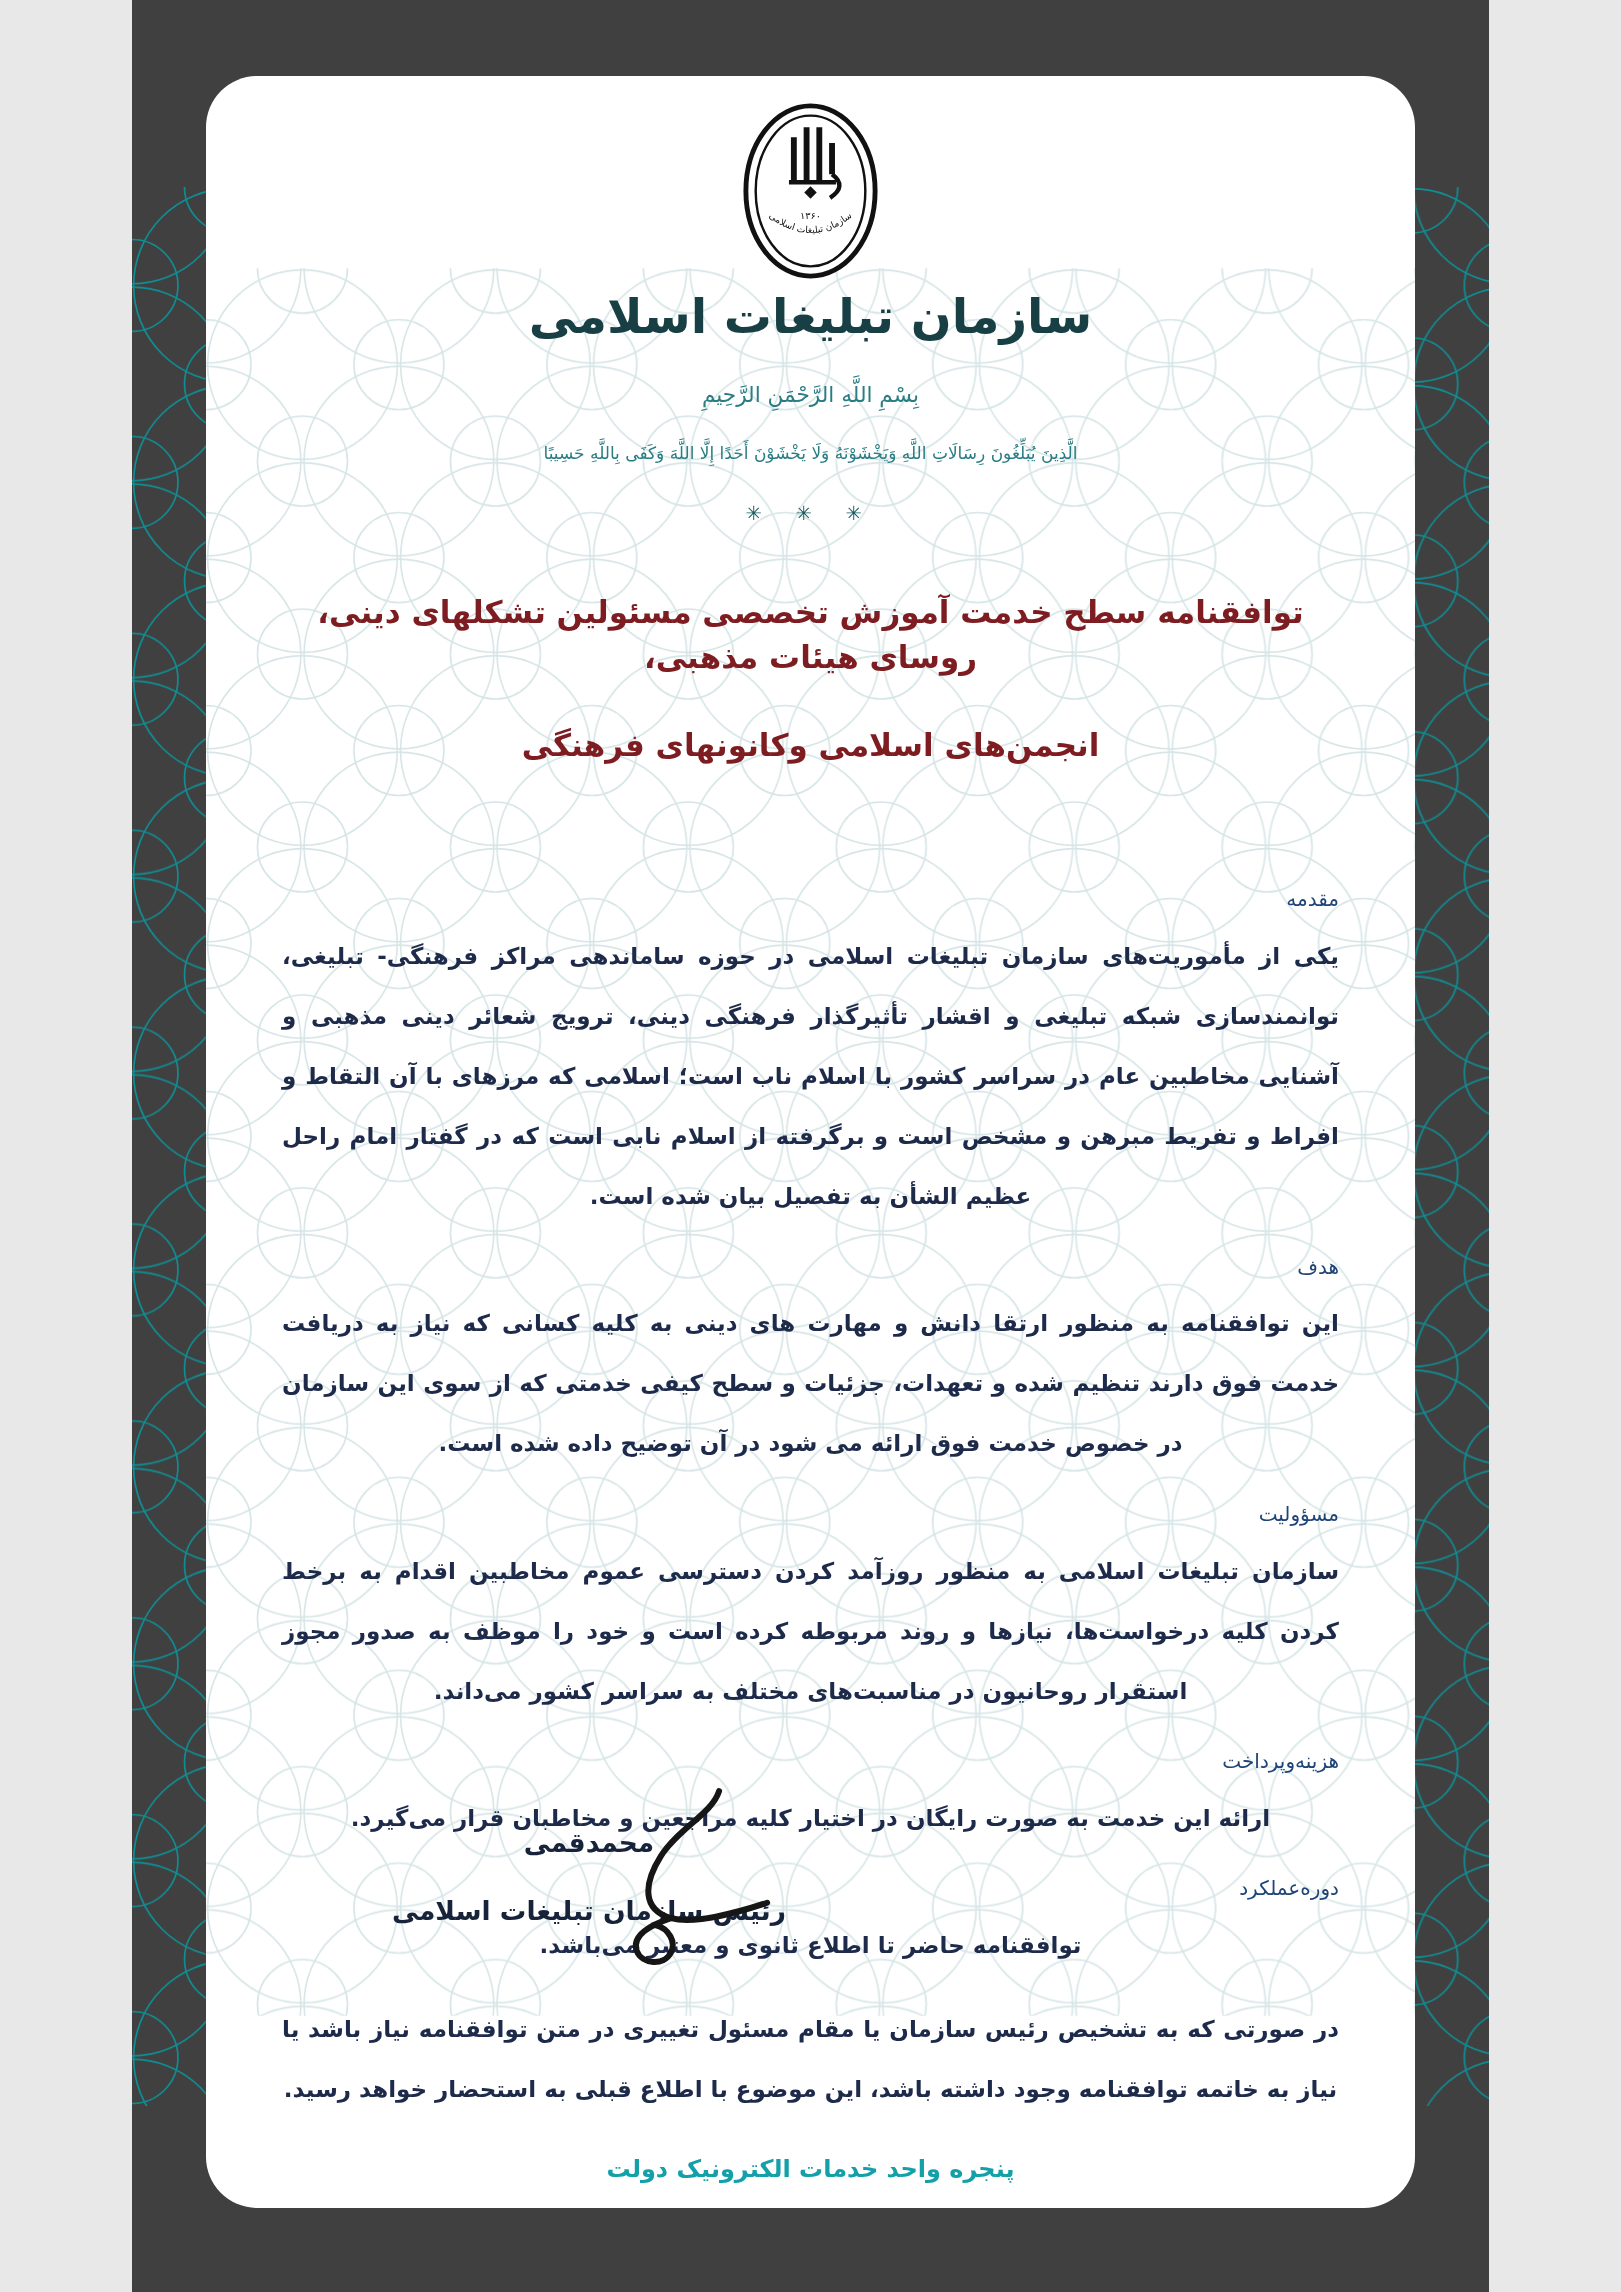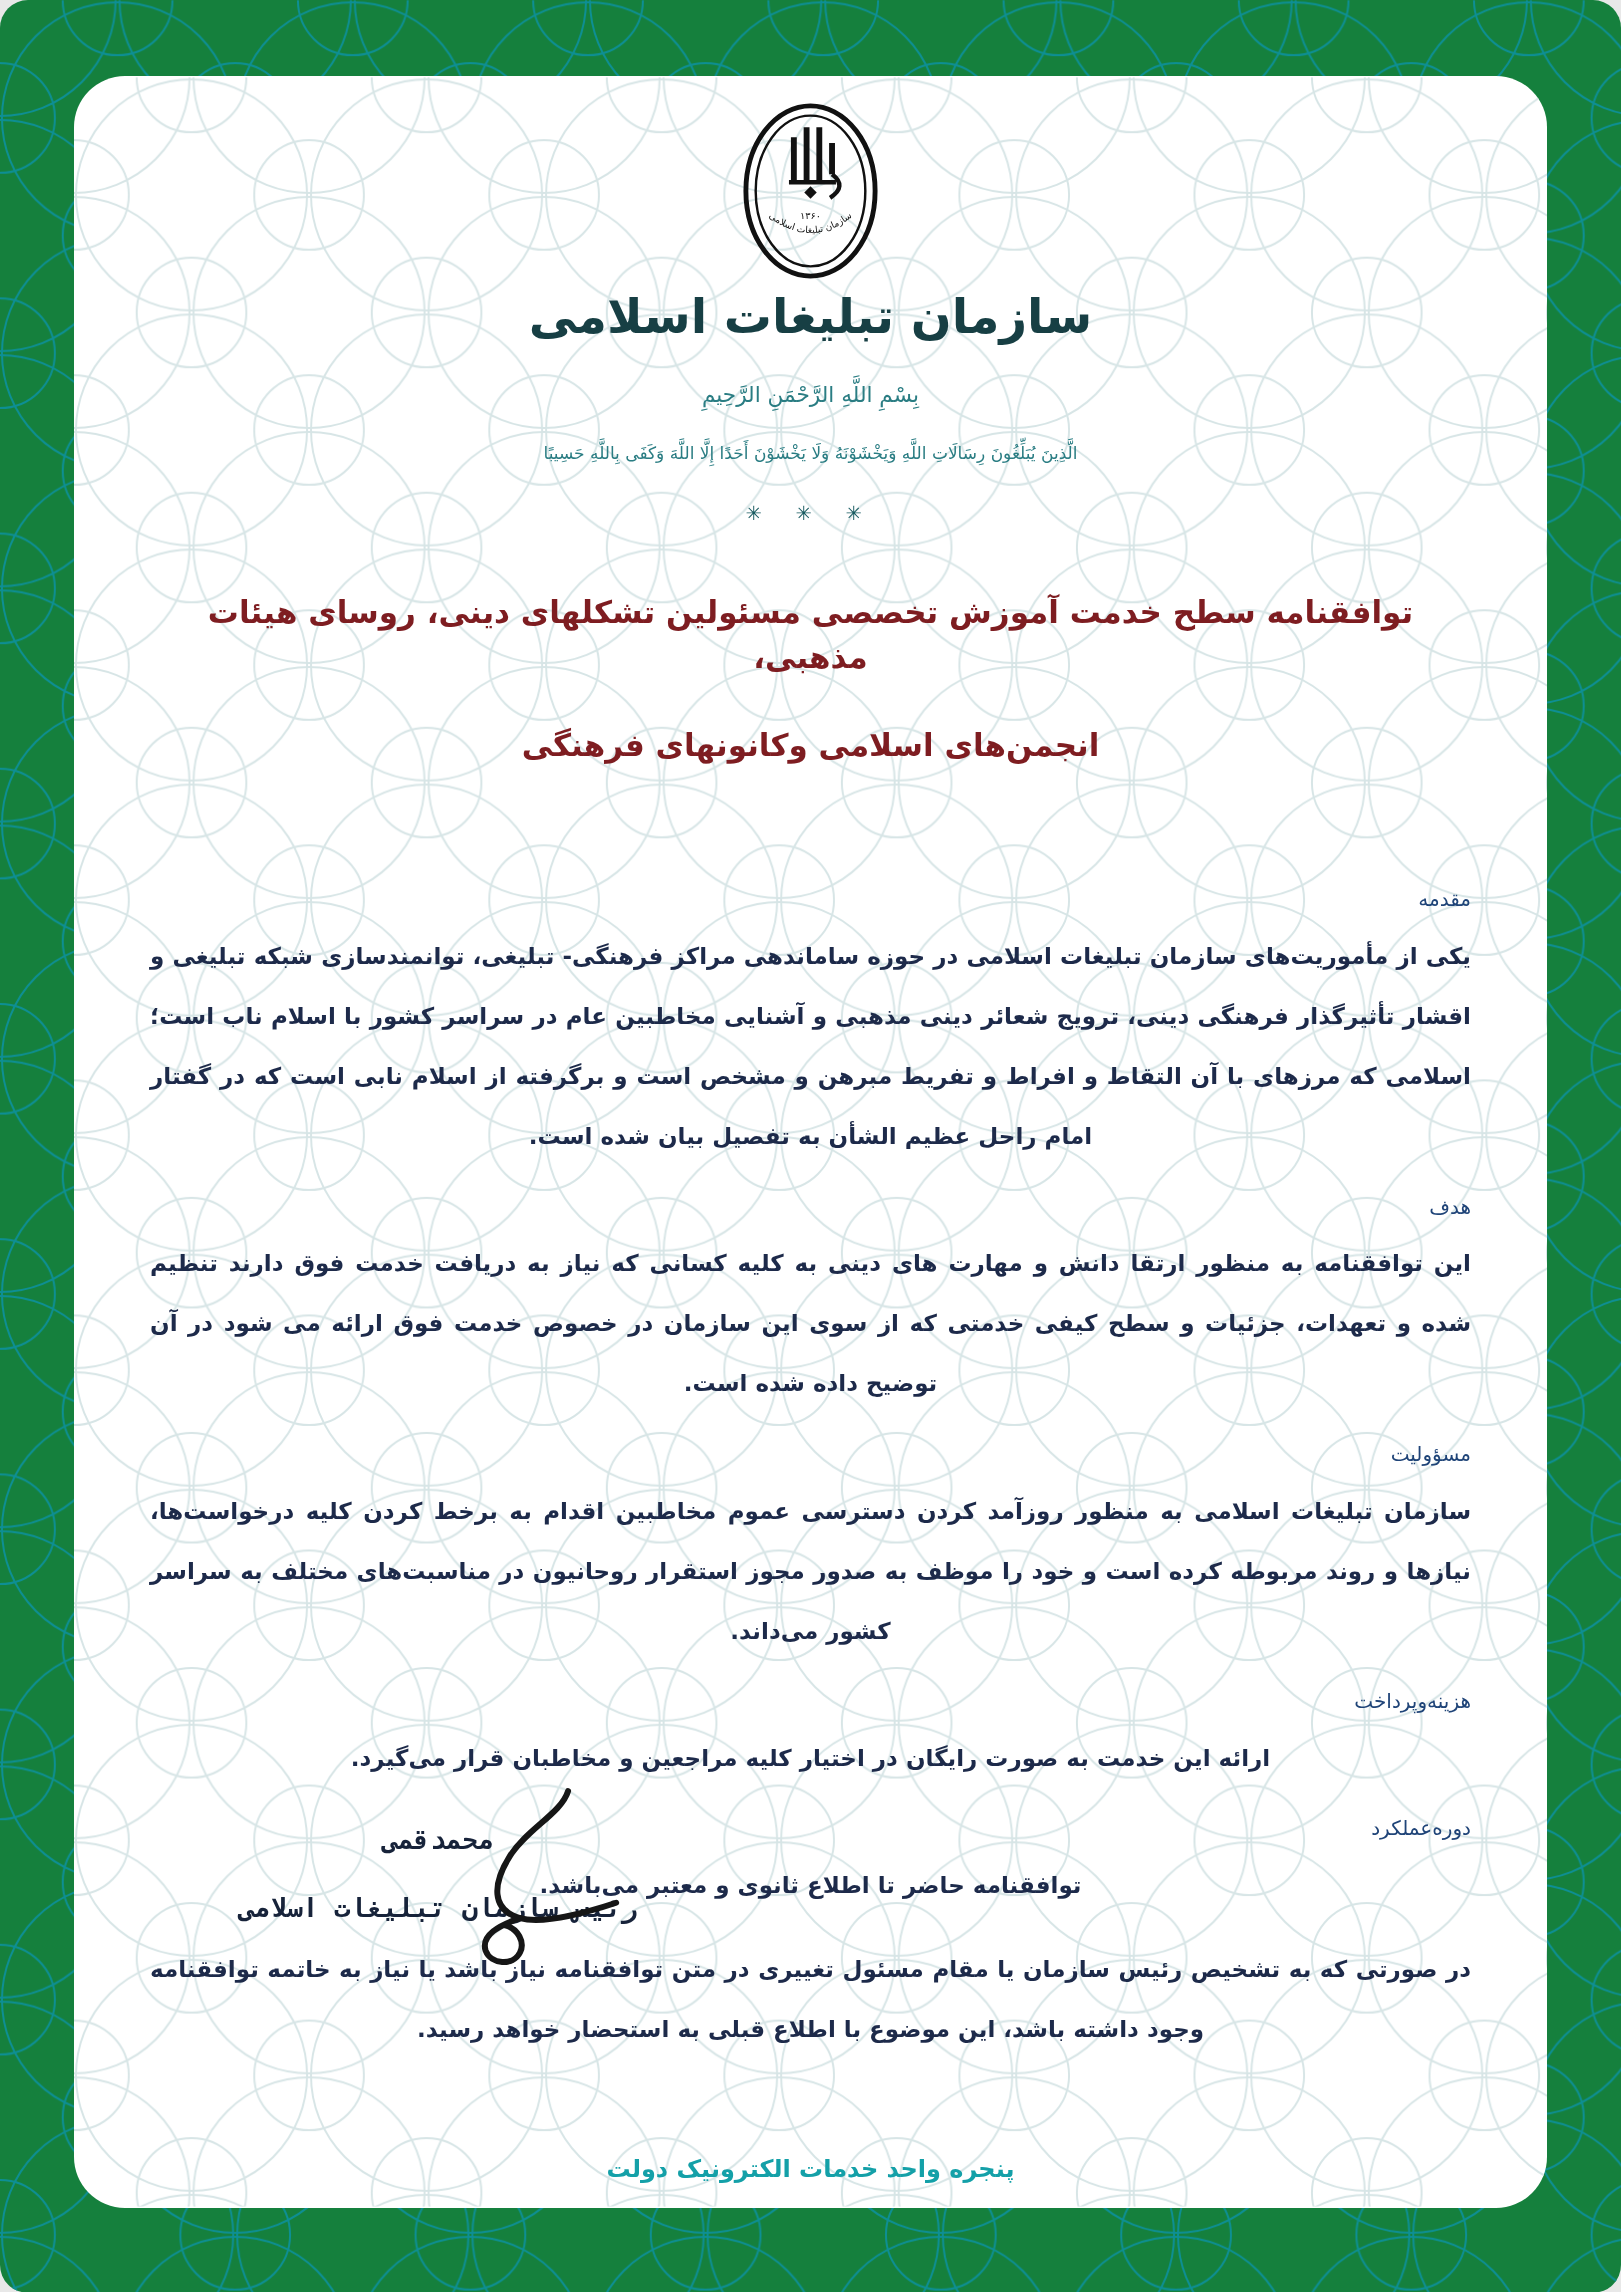--- a/index.html
+++ b/index.html
@@ -1,24 +1,23 @@
 <!DOCTYPE html>
 <html lang="fa" dir="rtl"><head>
 <meta charset="utf-8">
 <style>
   * { margin:0; padding:0; box-sizing:border-box; }
   html,body { background:#e8e8e8; }
   body { font-family:"DejaVu Sans", sans-serif; }
   .page {
     position:relative;
-    width:1621px; height:2293px;
+    width:1357px; height:2293px;
     margin:0 auto;
-    background:#15803d;
+    background:#404040;
     overflow:hidden;
-    border-radius:28px;
   }
   .bg { position:absolute; inset:0; width:100%; height:100%; pointer-events:none; display:block; }
   .card {
     position:absolute;
     left:74px; right:74px; top:76px; bottom:85px;
     background:#ffffff;
     border-radius:51px;
     overflow:hidden;
   }
   .card-content {
@@ -74,25 +73,24 @@
   }
   .section p {
     font-size:23px; line-height:60px;
     font-weight:700;
     color:#1d2a4a;
     text-align:justify;
     text-align-last:center;
   }
   .signature {
     position:absolute;
-    left:129px; top:1747px;
+    left:148px; top:1747px;
     width:470px;
     text-align:center;
     z-index:3;
-    font-family:Liberation Mono, monospace;
   }
   .signature .sig-name {
     font-size:26.5px; font-weight:700; color:#17233a; line-height:39px;
   }
   .signature .sig-role {
     margin-top:29px;
     font-size:26.5px; font-weight:700; color:#17233a; line-height:39px;
   }
   .sig-scribble {
     position:absolute;

